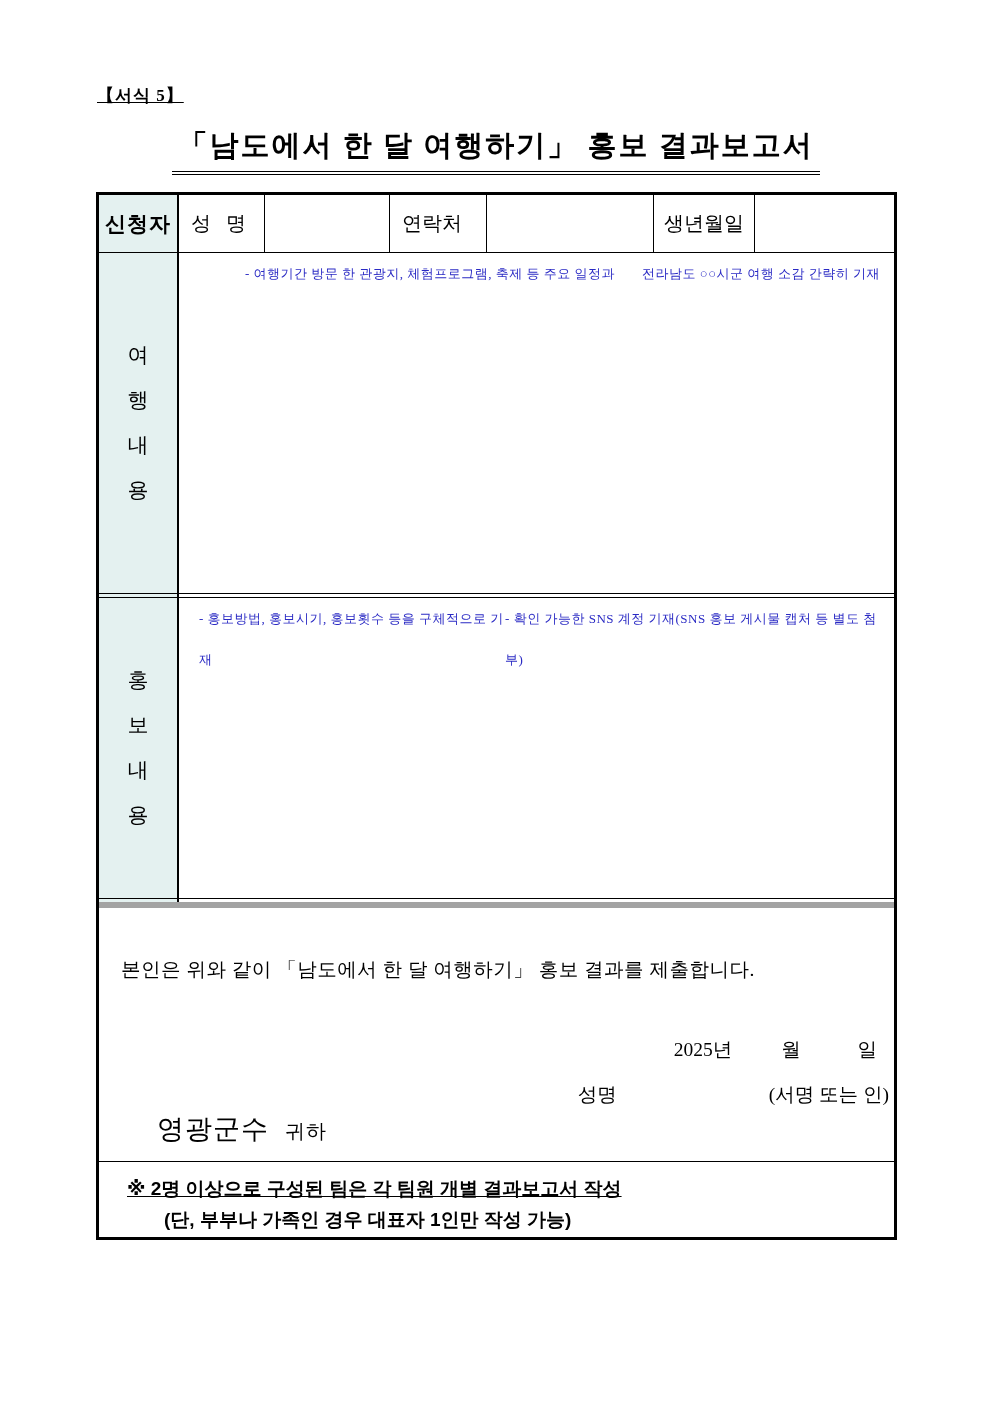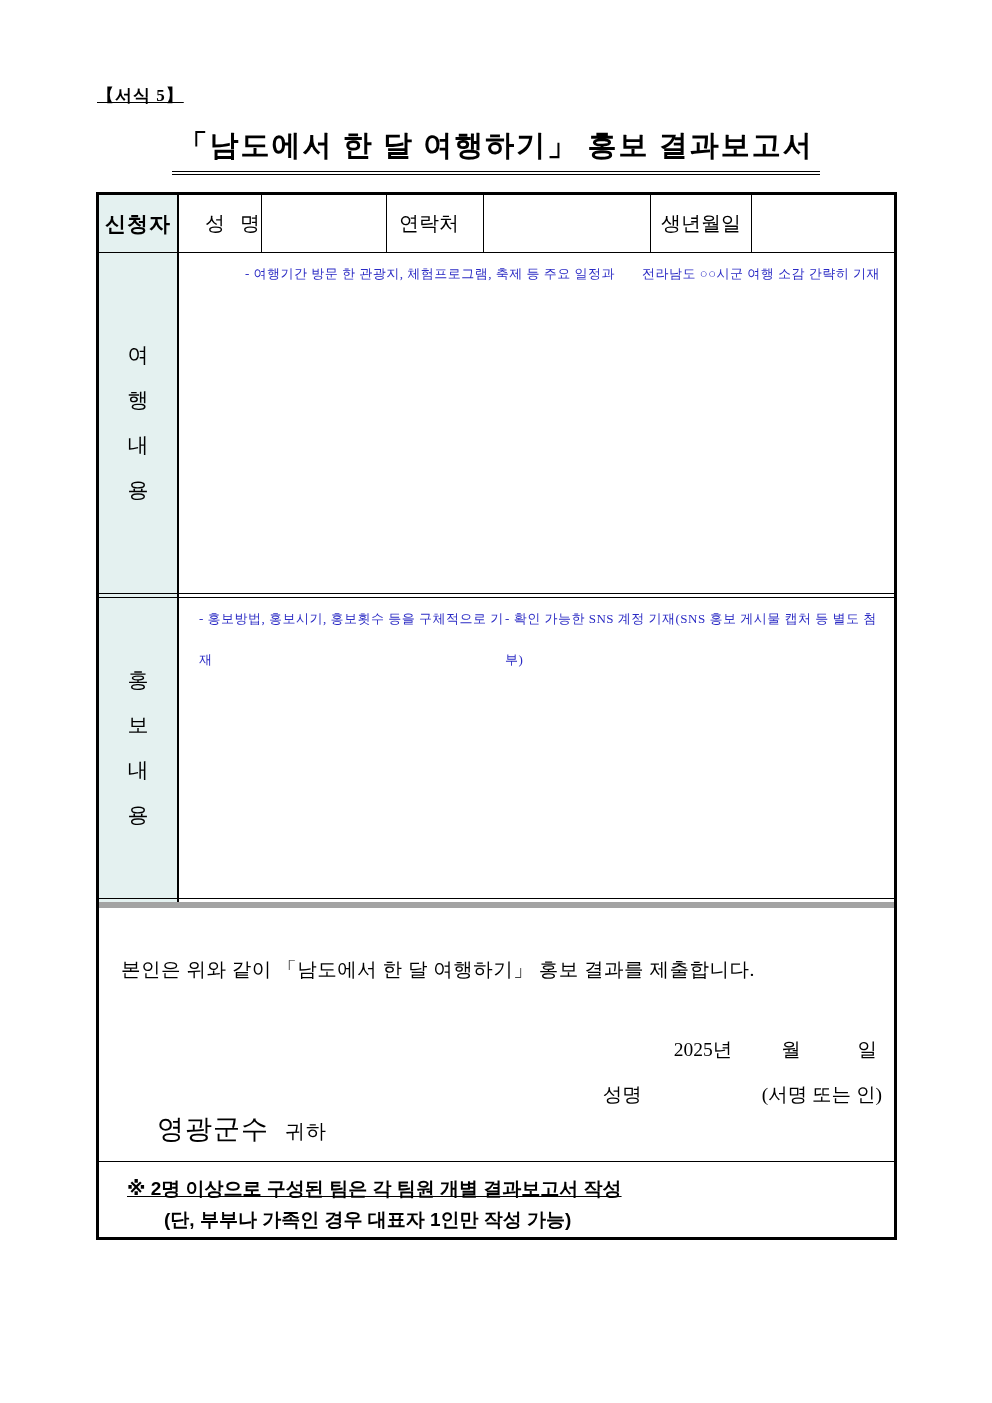--- a/index.html
+++ b/index.html
@@ -37,21 +37,21 @@
   
   .row-applicant { height: 58px; border-bottom: 1px solid #000; }
   .cell { display: flex; align-items: center; }
   .cell-main-label {
     width: 80px; background: var(--hdr-bg);
     border-right: 2px solid #000;
     justify-content: center;
     font-weight: bold; font-size: 21px; letter-spacing: 1px; text-align: center;
   }
   .cell-field-label { font-size: 20px; padding-left: 12px; border-right: 1px solid #000; white-space: pre; }
-  .w-name-label  { width: 69px; margin-left: 14px; }
+  .w-name-label  { width: 86px; }
   .w-name-value  { width: 125px; border-right: 1px solid #000; }
   .w-contact-label { width: 97px; }
   .w-contact-value { width: 167px; border-right: 1px solid #000; }
   .w-birth-label { width: 101px; padding-left: 10px; }
   .w-birth-value { flex: 1; }
 
   
   .row-travel { height: 341px; border-bottom: 1px solid #000; }
   .row-promo  { height: 302px; border-top: 1px solid #000; border-bottom: 1px solid #000; }
   .v-label {
@@ -73,21 +73,21 @@
   
   .sep { height: 3px; display: flex; background: #fff; }
   .sep-left { width: 80px; background: var(--hdr-bg); border-right: 2px solid #000; }
 
   
   .row-statement { position: relative; height: 259px; border-top: 6px solid #a3a3a3; font-size: 19.5px; }
   .stmt-line { position: absolute; left: 22px; top: 48px; letter-spacing: 0.5px; }
   .stmt-date { position: absolute; right: 17px; top: 128px; }
   .stmt-date .gap-m { margin-left: 44px; }
   .stmt-date .gap-d { margin-left: 52px; }
-  .stmt-name { position: absolute; right: 12px; top: 173px; display: flex; }
+  .stmt-name { position: absolute; right: 5px; top: 173px; display: flex; gap: 32px; }
   .stmt-name .name-label { margin-right: 120px; }
   .stmt-recipient { position: absolute; left: 58px; top: 203px; font-size: 27px; font-weight: normal; letter-spacing: 1px; }
   .stmt-recipient .suffix { font-size: 20px; margin-left: 16px; letter-spacing: 1px; }
 
   
   .row-footer {
     height: 76px; border-top: 1px solid #000;
     font-family: "Liberation Sans", "DejaVu Sans", sans-serif;
     font-weight: bold; font-size: 19px;
     padding-top: 11px; line-height: 31px;

